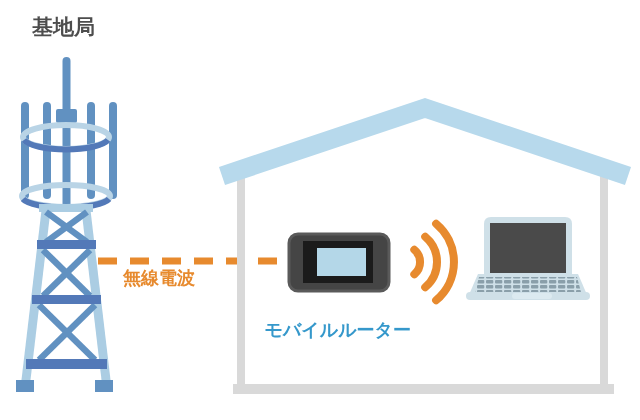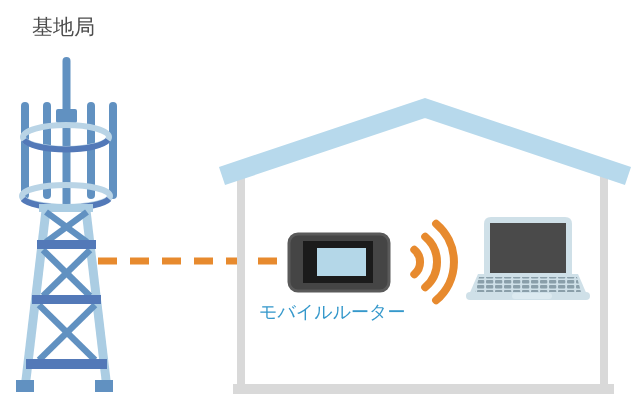--- a/index.html
+++ b/index.html
@@ -4,24 +4,24 @@
 <style>
   html,body{margin:0;padding:0;background:#ffffff;}
   .stage{
     position:relative;
     width:640px;height:420px;
     background:#ffffff;
     overflow:hidden;
     font-family:"Liberation Sans","DejaVu Sans",sans-serif;
   }
   .stage svg{position:absolute;left:0;top:0;}
-  .label{position:absolute;font-weight:normal;white-space:nowrap;line-height:1.1;}
+  .label{position:absolute;font-weight:bold;white-space:nowrap;line-height:1.1;}
   .label-base-station{left:32px;top:15px;font-size:21px;color:var(--text-dark);}
   .label-radio-wave{left:123px;top:269px;font-size:18px;color:var(--orange);}
-  .label-router{left:259px;top:303px;width:152px;text-align:left;font-size:18px;color:var(--label-blue);}
+  .label-router{left:259px;top:321px;width:152px;text-align:right;font-size:18px;color:var(--label-blue);}
   .label-device{left:453px;top:321px;width:150px;text-align:center;font-size:19px;color:var(--label-blue);}
 </style>
 </head>
 <body>
 
 <div class="stage">
 
   <svg width="640" height="420" viewBox="0 0 640 420">
     <defs>
       <pattern id="keys" width="9" height="5" patternUnits="userSpaceOnUse">
@@ -90,14 +90,15 @@
       <path d="M 484 224 Q 484 217 491 217 H 565 Q 572 217 572 224 V 279 H 484 Z" fill="var(--laptop-body)"></path>
       <rect x="490" y="223" width="76" height="50" fill="var(--laptop-screen)"></rect>
       <polygon points="478,274 578,274 588,297 468,297" fill="var(--laptop-body)"></polygon>
       <rect x="466" y="292" width="124" height="8" rx="4" fill="var(--laptop-body)"></rect>
       <polygon points="479,277 577,277 581,292 475,292" fill="url(#keys)"></polygon>
       <rect x="512" y="293" width="40" height="6" rx="3" fill="var(--laptop-trackpad)"></rect>
     </g>
   </svg>
 
   <div class="label label-base-station">基地局</div>
+  <div class="label label-radio-wave">無線電波</div>
   <div class="label label-router">モバイルルーター</div>
 </div>
 
 </body></html>

